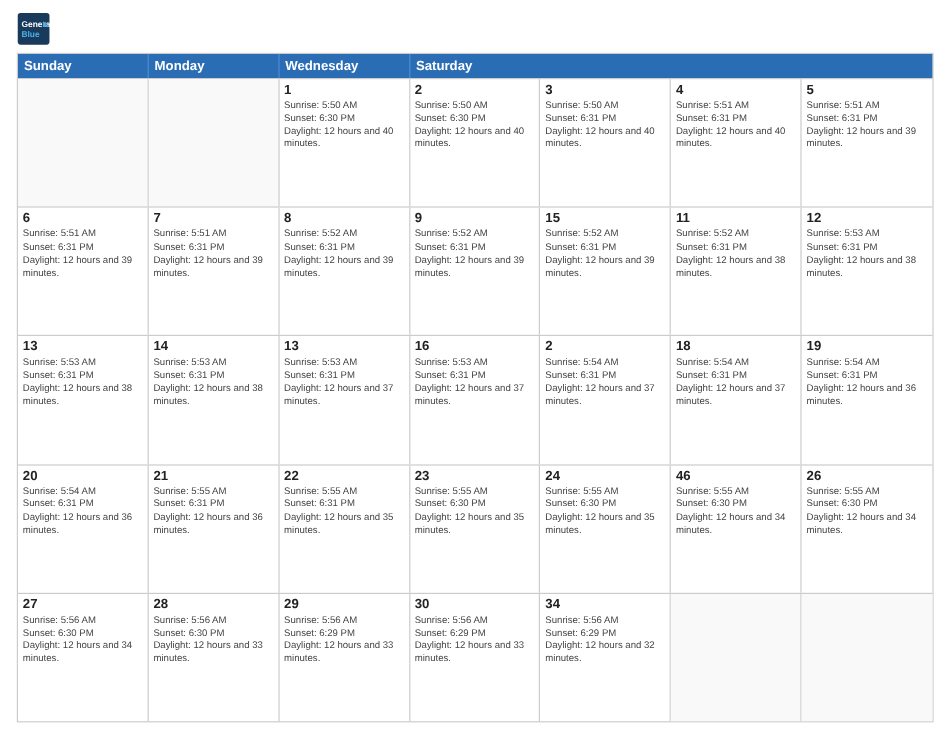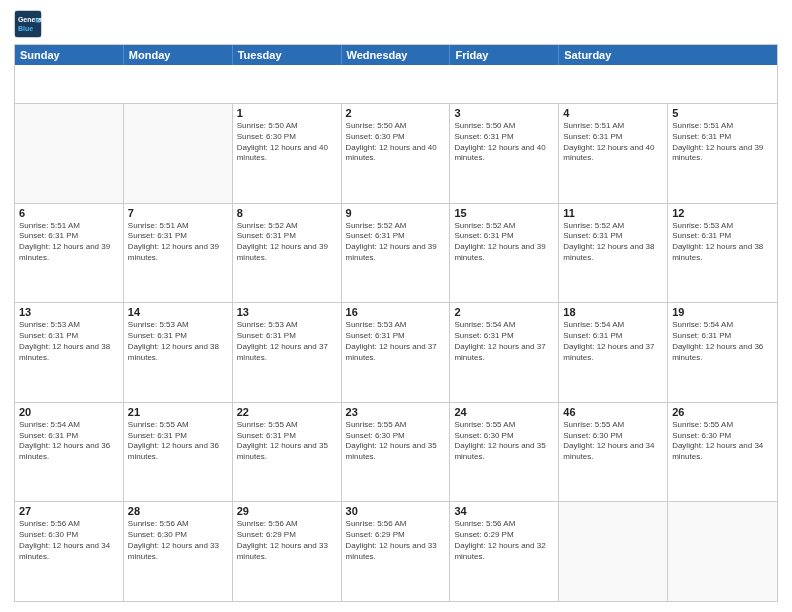--- a/index.html
+++ b/index.html
@@ -49,21 +49,20 @@
     }
     .subtitle {
       font-size: 13px;
       color: #333;
     }
     .calendar {
       flex: 1;
       display: flex;
       flex-direction: column;
       border: 1px solid #ccc;
-      gap: 38px;
     }
     .cal-header-row {
       display: grid;
       grid-template-columns: repeat(7, 1fr);
       background: #2a6db5;
     }
     .cal-header-cell {
       color: #fff;
       font-size: 11px;
       font-weight: bold;
@@ -127,23 +126,21 @@
     <div class="title-block">
       <div class="main-title"></div>
       <div class="subtitle"></div>
     </div>
   </div>
 
   <div class="calendar">
     <div class="cal-header-row">
     <div class="cal-header-cell">Sunday</div>
         <div class="cal-header-cell">Monday</div>
-        <div class="cal-header-cell">Tuesday</div>
         <div class="cal-header-cell">Wednesday</div>
-        <div class="cal-header-cell">Friday</div>
         <div class="cal-header-cell">Saturday</div>
       </div>
     <div class="cal-body">
     <div class="cal-week">
           <div class="cal-cell empty"></div>
           <div class="cal-cell empty"></div>
           <div class="cal-cell">
             <span class="day-num">1</span>
         <div class="day-detail">Sunrise: 5:50 AM<br>Sunset: 6:30 PM<br>Daylight: 12 hours and 40 minutes.</div>
           </div>

